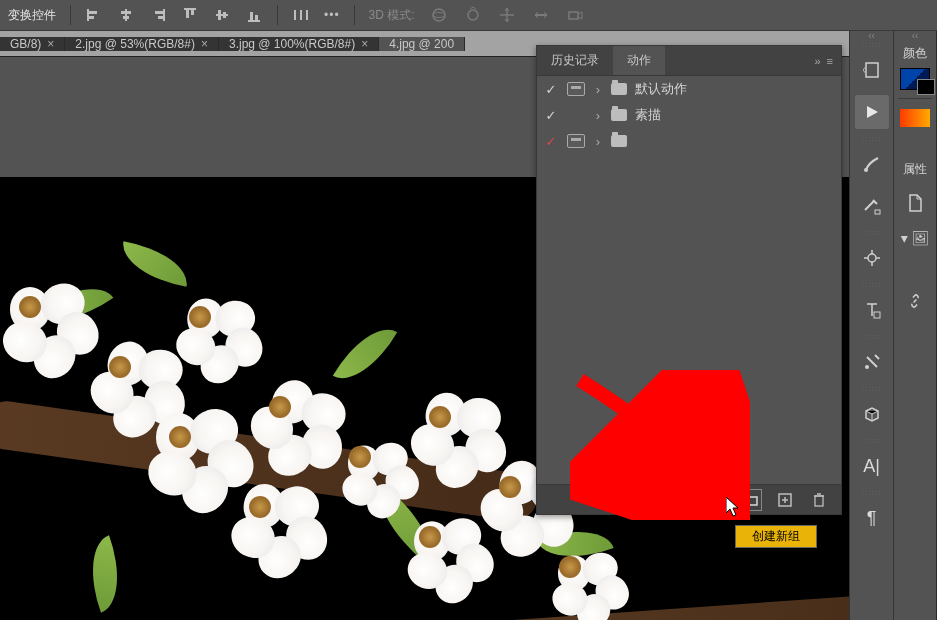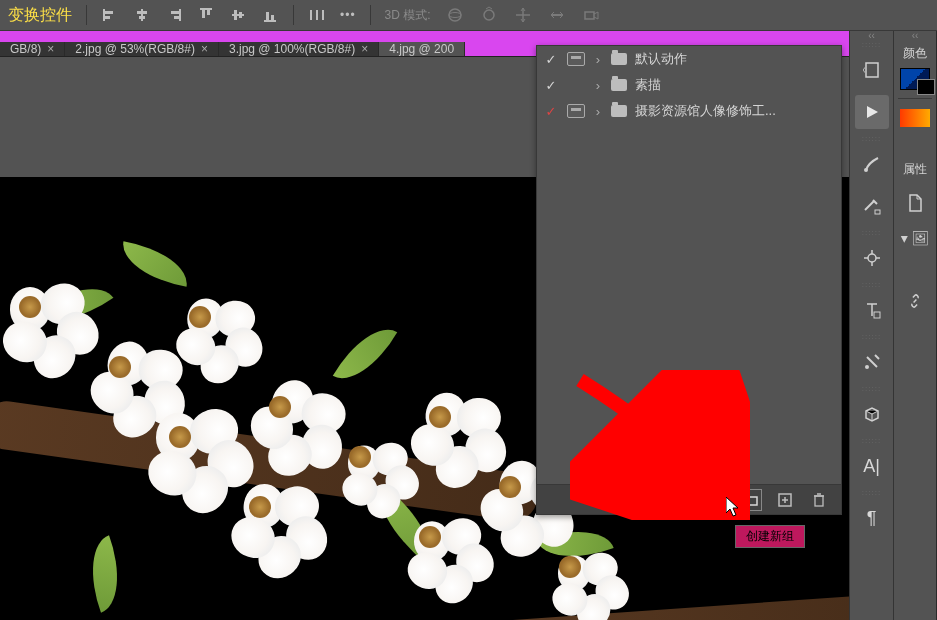--- a/index.html
+++ b/index.html
@@ -5,29 +5,29 @@
   * { box-sizing: border-box; margin: 0; padding: 0; }
   body {
     width: 937px; height: 620px; overflow: hidden;
     background: #535353; font-family: "Microsoft YaHei", sans-serif;
     font-size: 12px; color: #c8c8c8; position: relative;
   }
   .top-toolbar {
     height: 31px; background: #535353; border-bottom: 1px solid #383838;
     display: flex; align-items: center; padding: 0 8px; gap: 14px;
   }
-  .top-label { font-size: 16px; color: #fde047; }
+  .top-label { font-size: 12px; color: #e5e5e5; }
   .sep { width: 1px; height: 20px; background: #383838; }
   .align-icon { width: 18px; height: 18px; display: flex; align-items: center; justify-content: center; color: #bdbdbd; }
   .mode-label { color: #8a8a8a; font-size: 12px; }
   .mode-icon { width: 20px; height: 20px; display:flex;align-items:center;justify-content:center;color:#7a7a7a; }
   .dots { color:#bdbdbd; letter-spacing:1px; }
 
   .tab-bar {
-    height: 26px; background: #d946ef; display: flex; align-items: flex-end;
+    height: 26px; background: #a3a3a3; display: flex; align-items: center;
     border-bottom: 1px solid #222;
   }
   .tab {
     display: flex; align-items: center; padding: 0 10px; gap: 6px;
     background: #343434; color: #c8c8c8; font-size: 12px; border-right: 1px solid #2a2a2a;
     position: relative;
   }
   .tab.active { background: #535353; }
   .tab .close { color: #aaa; font-size: 12px; }
 
@@ -74,22 +74,22 @@
   .panel-bottom {
     height:30px; background:#424242; border-top:1px solid #383838;
     display:flex; align-items:center; justify-content:flex-end; gap:18px; padding:0 14px;
   }
   .pbtn { width:16px; height:16px; display:flex; align-items:center; justify-content:center; color:#bdbdbd; }
   .pbtn.highlight { outline:1px solid #888; outline-offset:2px; }
 
   
   .cursor { position:absolute; left:726px; top:497px; width:16px; height:22px; z-index:20; pointer-events:none; }
   .tooltip {
-    position:absolute; left:735px; top:525px; background:#be185d; color:#000;
-    border:1px solid #666; font-size:12px; padding:2px 10px;
+    position:absolute; left:735px; top:525px; background:#eab308; color:#000;
+    border:1px solid #666; font-size:12px; padding:2px 16px;
   }
 
   
   .sidecol {
     position:absolute; top:31px; width:44px; height:589px; background:#535353;
     border-left:1px solid #343434; display:flex; flex-direction:column; align-items:center; gap:0;
   }
   .sidecol.a { left:849px; }
   .sidecol.b { left:893px; border-right:1px solid #2a2a2a; }
   .collapse-grip { width:100%; height:8px; display:flex; align-items:center; justify-content:center; color:#888; font-size:10px; }
@@ -322,41 +322,49 @@
         <div class="petal" style="transform:rotate(72deg) translate(-16px,-16px) scale(.8);"></div>
         <div class="petal" style="transform:rotate(144deg) translate(-16px,-16px) scale(.8);"></div>
         <div class="petal" style="transform:rotate(216deg) translate(-16px,-16px) scale(.8);"></div>
         <div class="petal" style="transform:rotate(288deg) translate(-16px,-16px) scale(.8);"></div>
         <div class="center" style="left:-11px; top:-11px;"></div>
       </div>
   </div>
 </div>
 
 <div class="actions-panel">
+  <div class="panel-tabs">
+    <div class="ptab">历史记录</div>
+    <div class="ptab active">动作</div>
+    <div class="flex"></div>
+    <div class="panel-menu">
+      <span>»</span>
+      <span>≡</span>
+    </div>
+  </div>
   <div class="actions-list">
     <div class="action-row">
       <span class="check">✓</span>
       <span class="modal-box"></span>
       <span class="caret">›</span>
       <span class="folder"></span>
       <span>默认动作</span>
     </div>
     <div class="action-row">
       <span class="check">✓</span>
       <span style="width:18px"></span>
       <span class="caret">›</span>
       <span class="folder"></span>
       <span>素描</span>
     </div>
     <div class="action-row">
       <span class="check red">✓</span>
       <span class="modal-box"></span>
       <span class="caret">›</span>
       <span class="folder"></span>
-      <span>摄影资源馆人像修饰工...</span>
     </div>
   </div>
   <div class="panel-bottom">
     <span class="pbtn">
         <svg width="12" height="12">
           <rect x="1" y="1" width="10" height="10" fill="#bdbdbd"></rect>
         </svg>
       </span>
     <span class="pbtn">
         <svg width="12" height="12">

